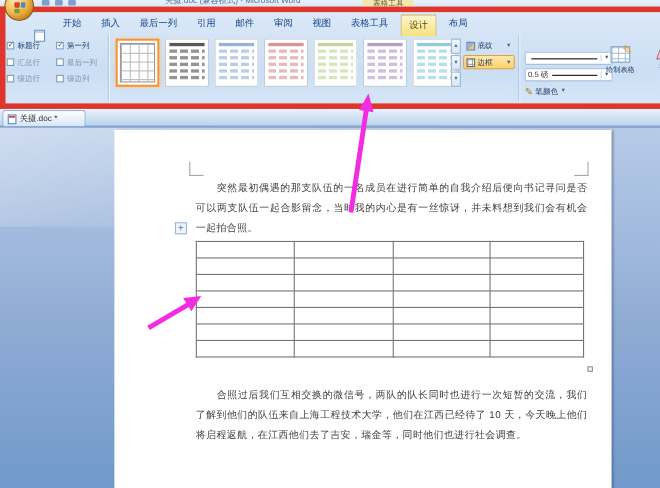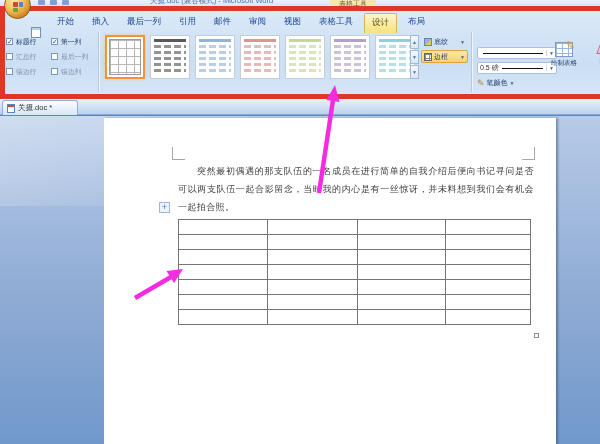--- a/index.html
+++ b/index.html
@@ -344,20 +344,21 @@
           </tr>
           <tr>
             <td style="width: 89px;"></td>
             <td style="width: 90px;"></td>
             <td style="width: 88px;"></td>
             <td style="width: 85px;"></td>
           </tr>
         </tbody>
       </table>
     <div class="tbl-resize"></div>
+    <div class="para para2">合照过后我们互相交换的微信号，两队的队长同时也进行一次短暂的交流，我们了解到他们的队伍来自上海工程技术大学，他们在江西已经待了 10 天，今天晚上他们将启程返航，在江西他们去了吉安，瑞金等，同时他们也进行社会调查。</div>
   </div>
 </div>
 
 <svg class="anno" viewBox="0 0 600 444">
   <line class="arrow-line" x1="319" y1="193" x2="333" y2="100" stroke-width="4.5" stroke="#f32ce2"></line>
   <polygon class="arrow-head" points="335,85 339.5,102 326.5,100" fill="#f32ce2"></polygon>
   <line class="arrow-line" x1="135" y1="298" x2="171" y2="277" stroke-width="4.5" stroke="#f32ce2"></line>
   <polygon class="arrow-head" points="183,269 174,283 166.5,271" fill="#f32ce2"></polygon>
 </svg>
 

